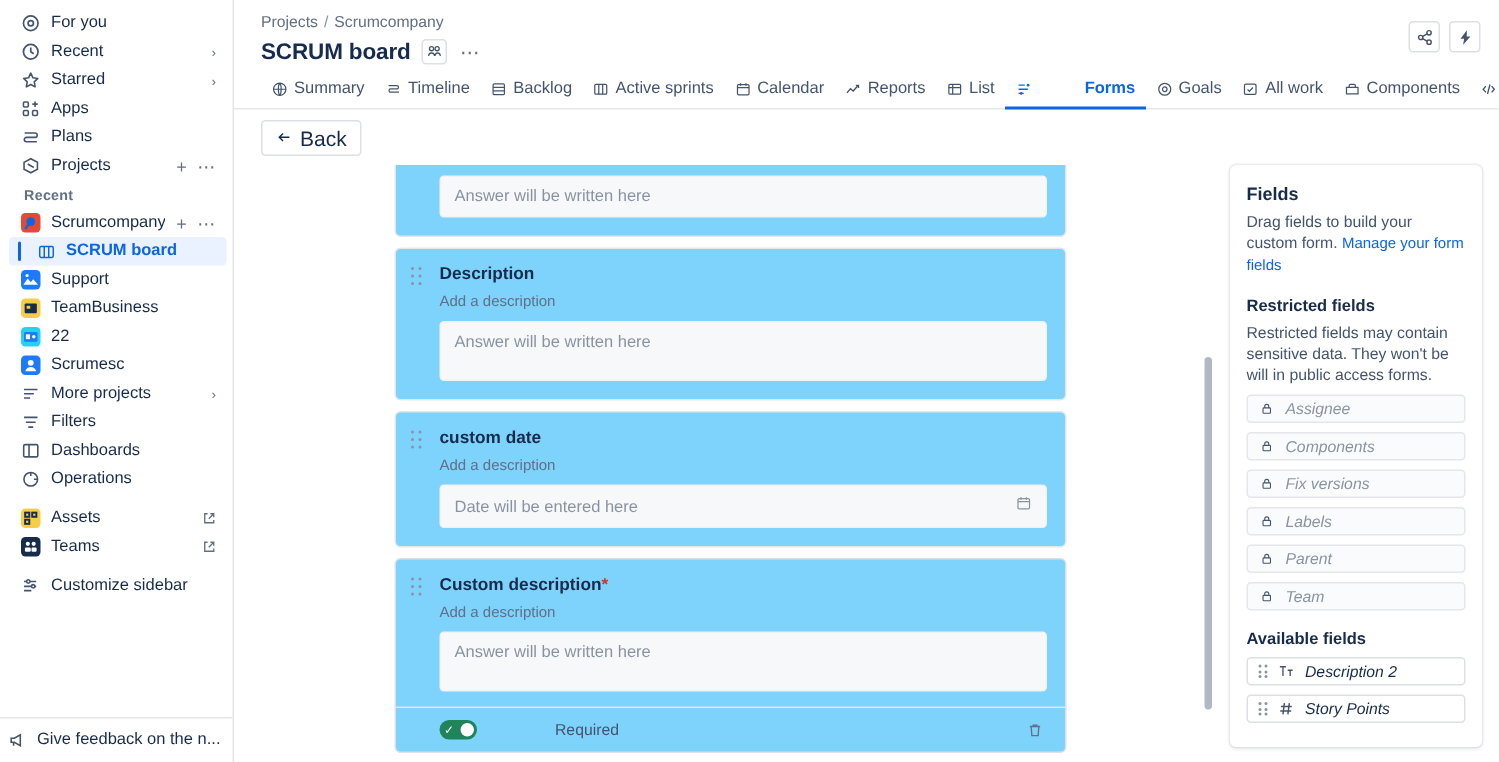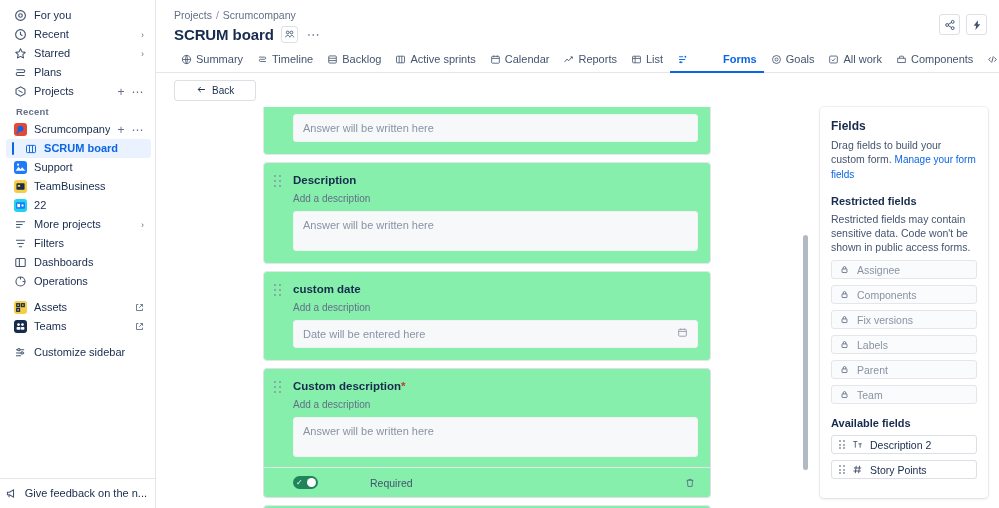--- a/index.html
+++ b/index.html
@@ -100,39 +100,39 @@
     height: 22px; line-height: 18px;
   }
   .tab.active { color: #0C66E4; font-weight: 600; border-bottom-color: #0C66E4; gap: 35px; }
   .tab .ti { display: flex; align-items: center; color: inherit; }
 
   
   .backrow { padding: 7px 0 6px 18px; flex: none; }
   .backbtn {
     display: inline-flex; align-items: center; gap: 5px;
     border: 1px solid #DCDFE4; border-radius: 3px; background: #fff;
-    padding: 3px 21px; font-size: 10px; color: #172B4D; cursor: pointer;
+    padding: 3px 9px; font-size: 14px; color: #172B4D; cursor: pointer;
     font-weight: 500;
   }
 
   
   .content { flex: 1; display: flex; min-height: 0; position: relative; }
 
   .formcol {
     flex: 1; min-width: 0; position: relative; overflow: hidden;
     padding-left: 0;
   }
   .formscroll {
     position: absolute; inset: 0;
     overflow: hidden;
   }
   .formwrap { width: 448px; margin-left: 107px; padding-bottom: 20px; }
 
   .card {
-    background: #86efac; border: 1px solid #E4E6EA; border-radius: 4px;
+    background: #7dd3fc; border: 1px solid #E4E6EA; border-radius: 4px;
     margin-bottom: 7px; padding: 10px 12px 12px 12px; position: relative;
   }
   .card.clipped { margin-top: -28px; }
   .card.sel { border-color: #DCDFE4; }
   .drag {
     position: absolute; left: 10px; top: 12px;
     width: 8px; height: 12px; cursor: grab;
     display: grid; grid-template-columns: 2px 2px; grid-template-rows: 2px 2px 2px;
     gap: 3px 3px;
   }
@@ -190,21 +190,21 @@
   .rp-h { font-size: 12px; font-weight: 700; color: #172B4D; }
   .rp-h2 { font-size: 11px; font-weight: 700; color: #172B4D; margin-top: 13px; }
   .rp-p { font-size: 10.5px; color: #44546F; line-height: 14px; margin-top: 5px; }
   .rp-link { color: #0C66E4; text-decoration: none; cursor: pointer; font-size: 10px; }
   .rp-sub { font-size: 11px; font-weight: 700; color: #172B4D; margin-top: 13px; margin-bottom: 2px; }
 
   .ffield {
     display: flex; align-items: center; gap: 7px;
     border: 1px solid #DCDFE4; border-radius: 3px;
     height: 19px; padding: 0 7px; margin-top: 6px;
-    font-size: 10.5px; background: #fff;
+    font-size: 10.5px; background: #fff; font-style: italic;
   }
   .ffield.locked { color: #8993A4; background: #FAFBFC; border-color: #E4E6EA; }
   .ffield.avail { cursor: grab; color: #172B4D; }
   .f-drag {
     width: 6px; height: 9px; display: grid;
     grid-template-columns: 2px 2px; grid-template-rows: 2px 2px 2px; gap: 1.5px 2px;
     flex: none;
   }
   .f-drag i { width: 2px; height: 2px; background: #8993A4; border-radius: 50%; }
   .f-ico { display: flex; align-items: center; color: #44546F; flex: none; width: 11px; justify-content: center; }
@@ -241,20 +241,31 @@
       <div class="sb-item">
         <span class="sb-ico">
           <svg width="13" height="13" viewBox="0 0 16 16" fill="none" stroke="currentColor" stroke-width="1.3" stroke-linejoin="round">
               <path d="M8 2.2l1.8 3.8 4 .5-2.9 2.8.7 4.1L8 11.5 4.4 13.4l.7-4.1L2.2 6.5l4-.5z"></path>
             </svg>
         </span>
         <span class="sb-label">Starred</span>
         <span class="sb-chev">›</span>
       </div>
 
+      <div class="sb-item">
+        <span class="sb-ico">
+          <svg width="13" height="13" viewBox="0 0 16 16" fill="none" stroke="currentColor" stroke-width="1.3">
+              <rect x="2" y="2.5" width="4" height="4" rx="1"></rect>
+              <rect x="2" y="9.5" width="4" height="4" rx="1"></rect>
+              <rect x="9.5" y="9.5" width="4" height="4" rx="1"></rect>
+              <path d="M11.5 2v4.5M9.3 4.2h4.4"></path>
+            </svg>
+        </span>
+        <span class="sb-label">Apps</span>
+      </div>
 
       <div class="sb-item">
         <span class="sb-ico">
           <svg width="13" height="13" viewBox="0 0 16 16" fill="none" stroke="currentColor" stroke-width="1.3">
               <path d="M3 4.5h8.5a1.8 1.8 0 010 3.6H4.5a1.8 1.8 0 000 3.6H13"></path>
             </svg>
         </span>
         <span class="sb-label">Plans</span>
       </div>
 
@@ -321,20 +332,29 @@
         <span class="proj-ico" style="background:#22D3EE;">
           <svg width="13" height="13" viewBox="0 0 16 16">
               <rect x="2.5" y="4" width="11" height="8" rx="1" fill="#1D7AFC"></rect>
               <rect x="4" y="6" width="3.4" height="4" fill="#fff"></rect>
               <circle cx="10.5" cy="8" r="1.4" fill="#fff"></circle>
             </svg>
         </span>
         <span class="sb-label">22</span>
       </div>
 
+      <div class="sb-item">
+        <span class="proj-ico" style="background:#1D7AFC;">
+          <svg width="13" height="13" viewBox="0 0 16 16">
+              <circle cx="8" cy="6" r="2.4" fill="#fff"></circle>
+              <path d="M3.5 13c.8-2.6 2.5-3.6 4.5-3.6s3.7 1 4.5 3.6z" fill="#fff"></path>
+            </svg>
+        </span>
+        <span class="sb-label">Scrumesc</span>
+      </div>
 
       <div class="sb-item">
         <span class="sb-ico">
           <svg width="13" height="13" viewBox="0 0 16 16" fill="none" stroke="currentColor" stroke-width="1.3">
               <path d="M2.5 4.5h11M2.5 8h8M2.5 11.5h5"></path>
             </svg>
         </span>
         <span class="sb-label">More projects</span>
         <span class="sb-chev">›</span>
       </div>
@@ -698,21 +718,21 @@
 
       <aside class="rightpanel">
         <div class="rpcard">
           <div class="rp-h">Fields</div>
           <div class="rp-p">
             <span>Drag fields to build your custom form.</span>
             <a class="rp-link">Manage your form fields</a>
           </div>
 
           <div class="rp-h2">Restricted fields</div>
-          <div class="rp-p">Restricted fields may contain sensitive data. Code won't be shown in public access forms.</div>
+          <div class="rp-p">Restricted fields may contain sensitive data. They won't be will in public access forms.</div>
 
           <div class="ffield locked">
             <span class="f-ico">
                 <svg width="9" height="9" viewBox="0 0 16 16" fill="none" stroke="currentColor" stroke-width="1.3">
                   <rect x="3.6" y="7" width="8.8" height="6.4" rx="1"></rect>
                   <path d="M5.6 7V5.2a2.4 2.4 0 014.8 0V7"></path>
                 </svg>
               </span>
             <span>Assignee</span>
           </div>

